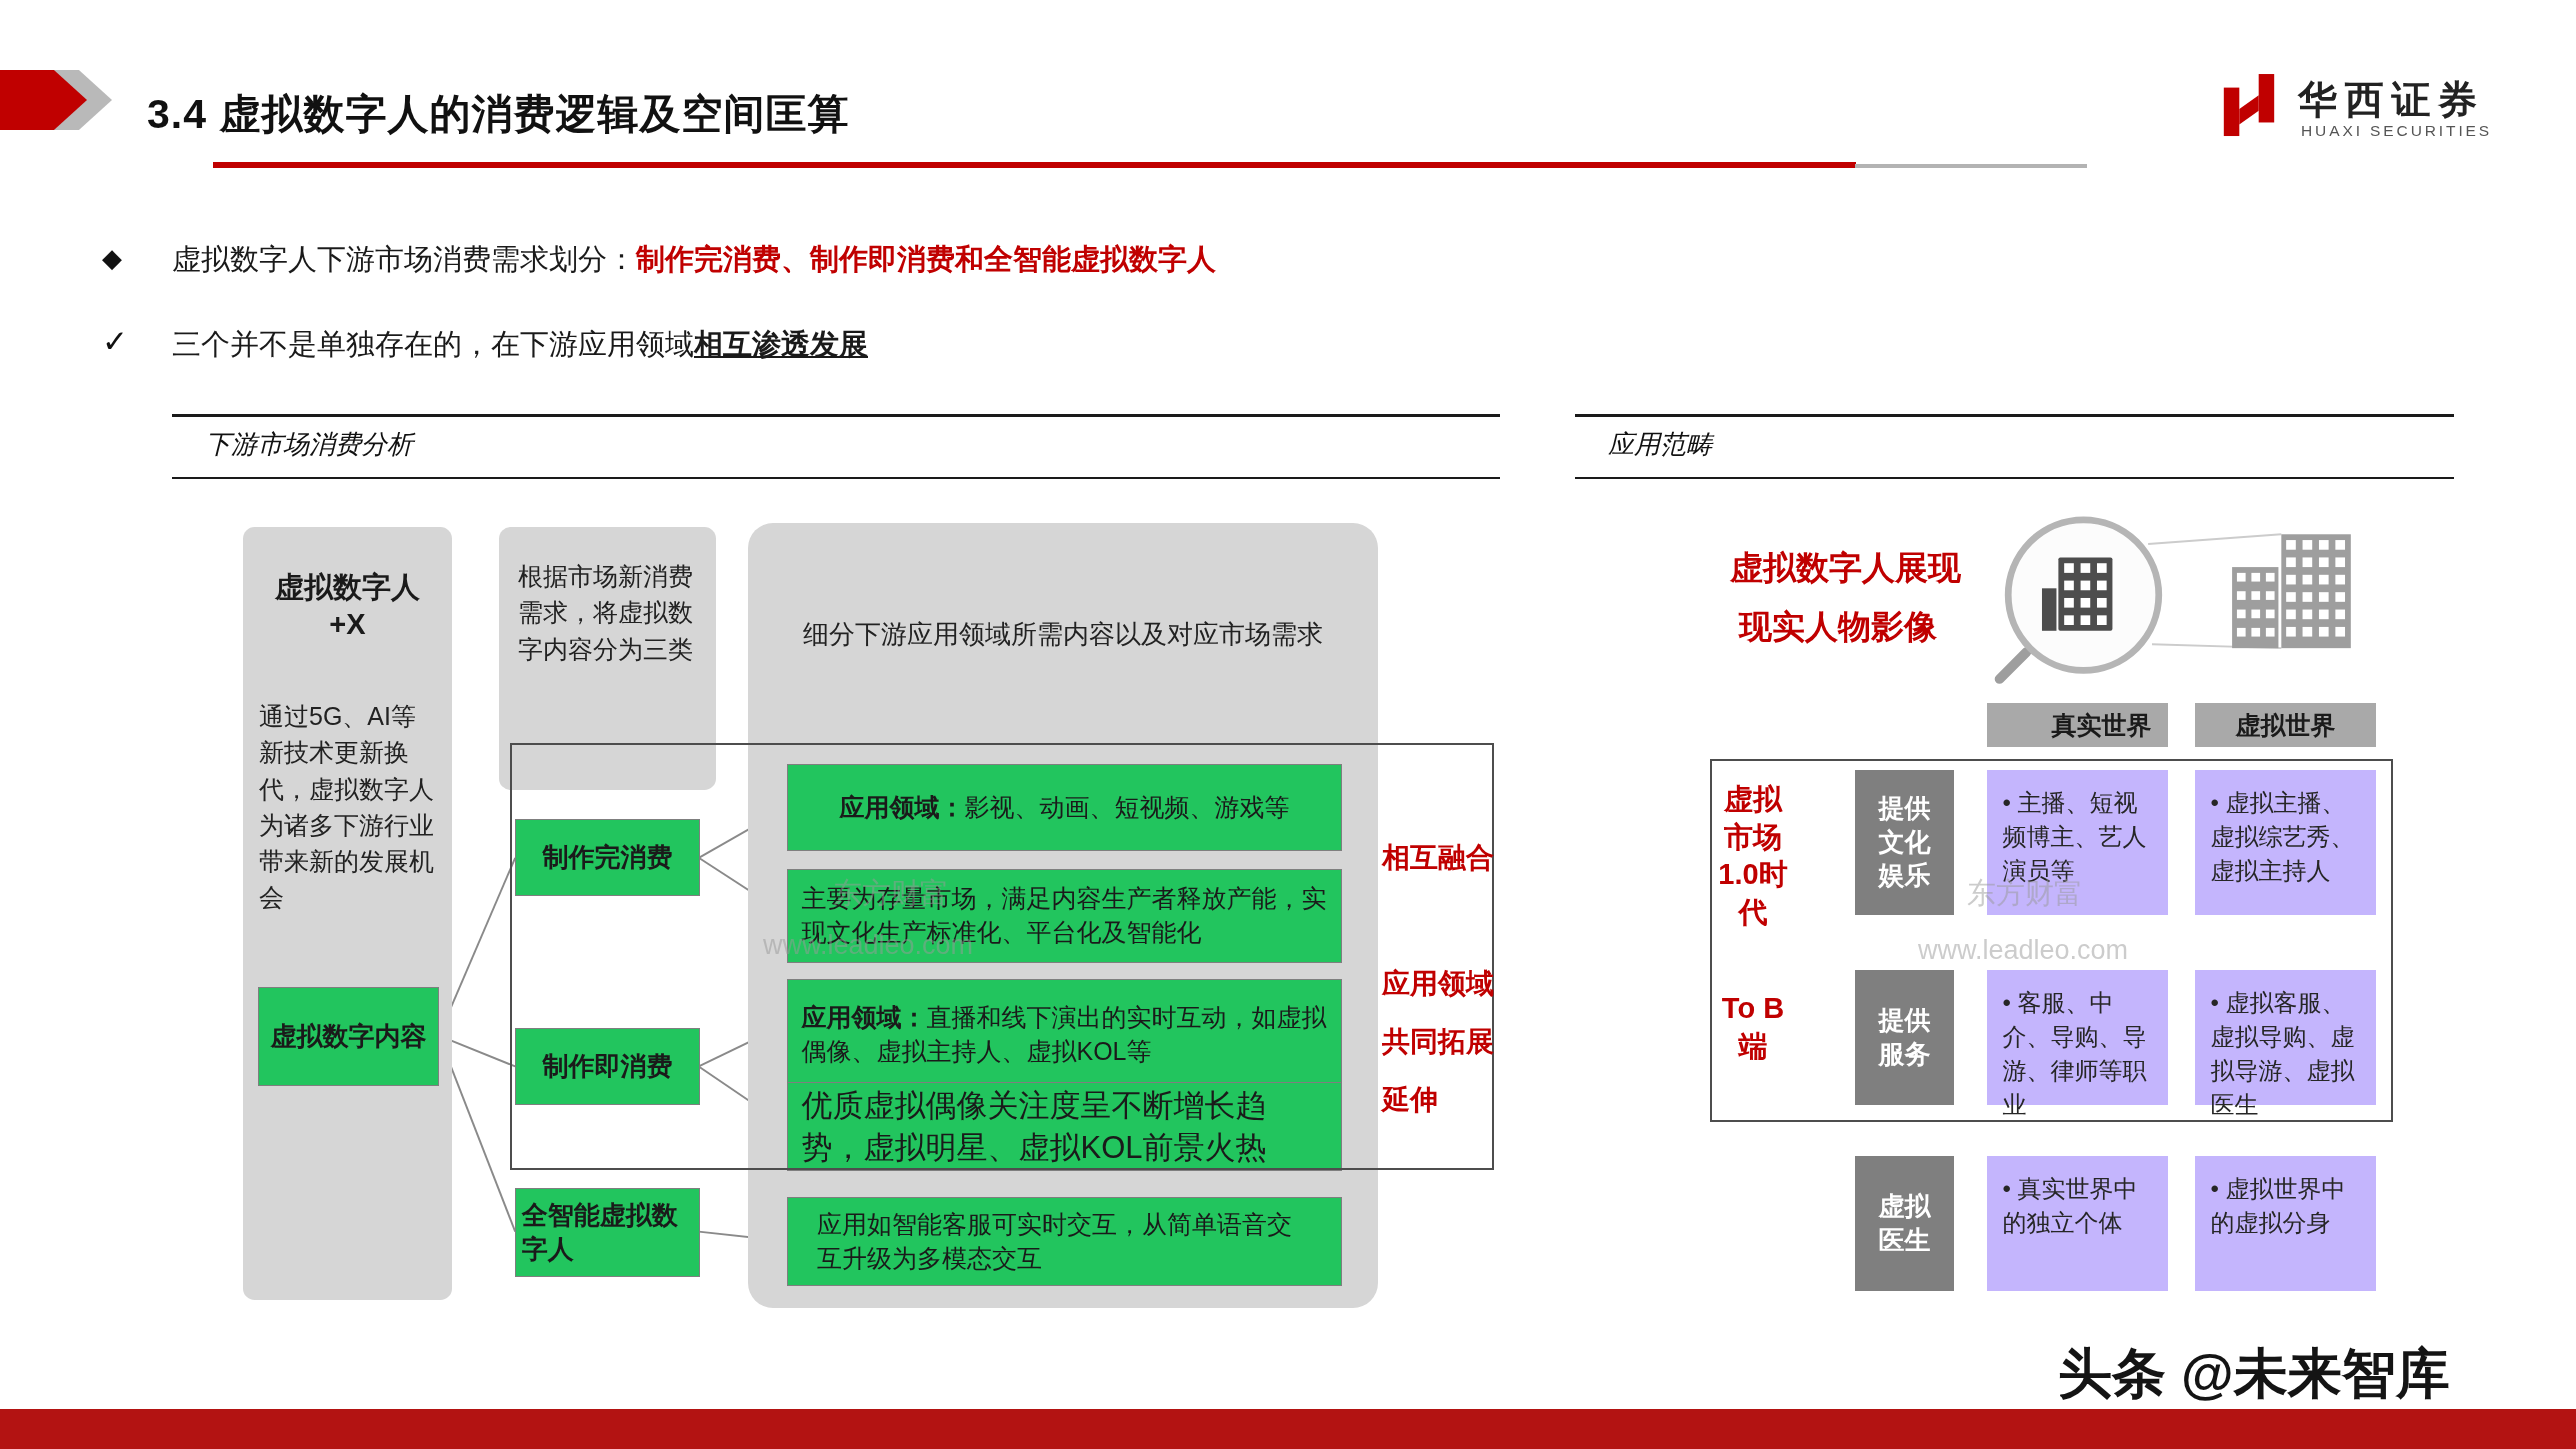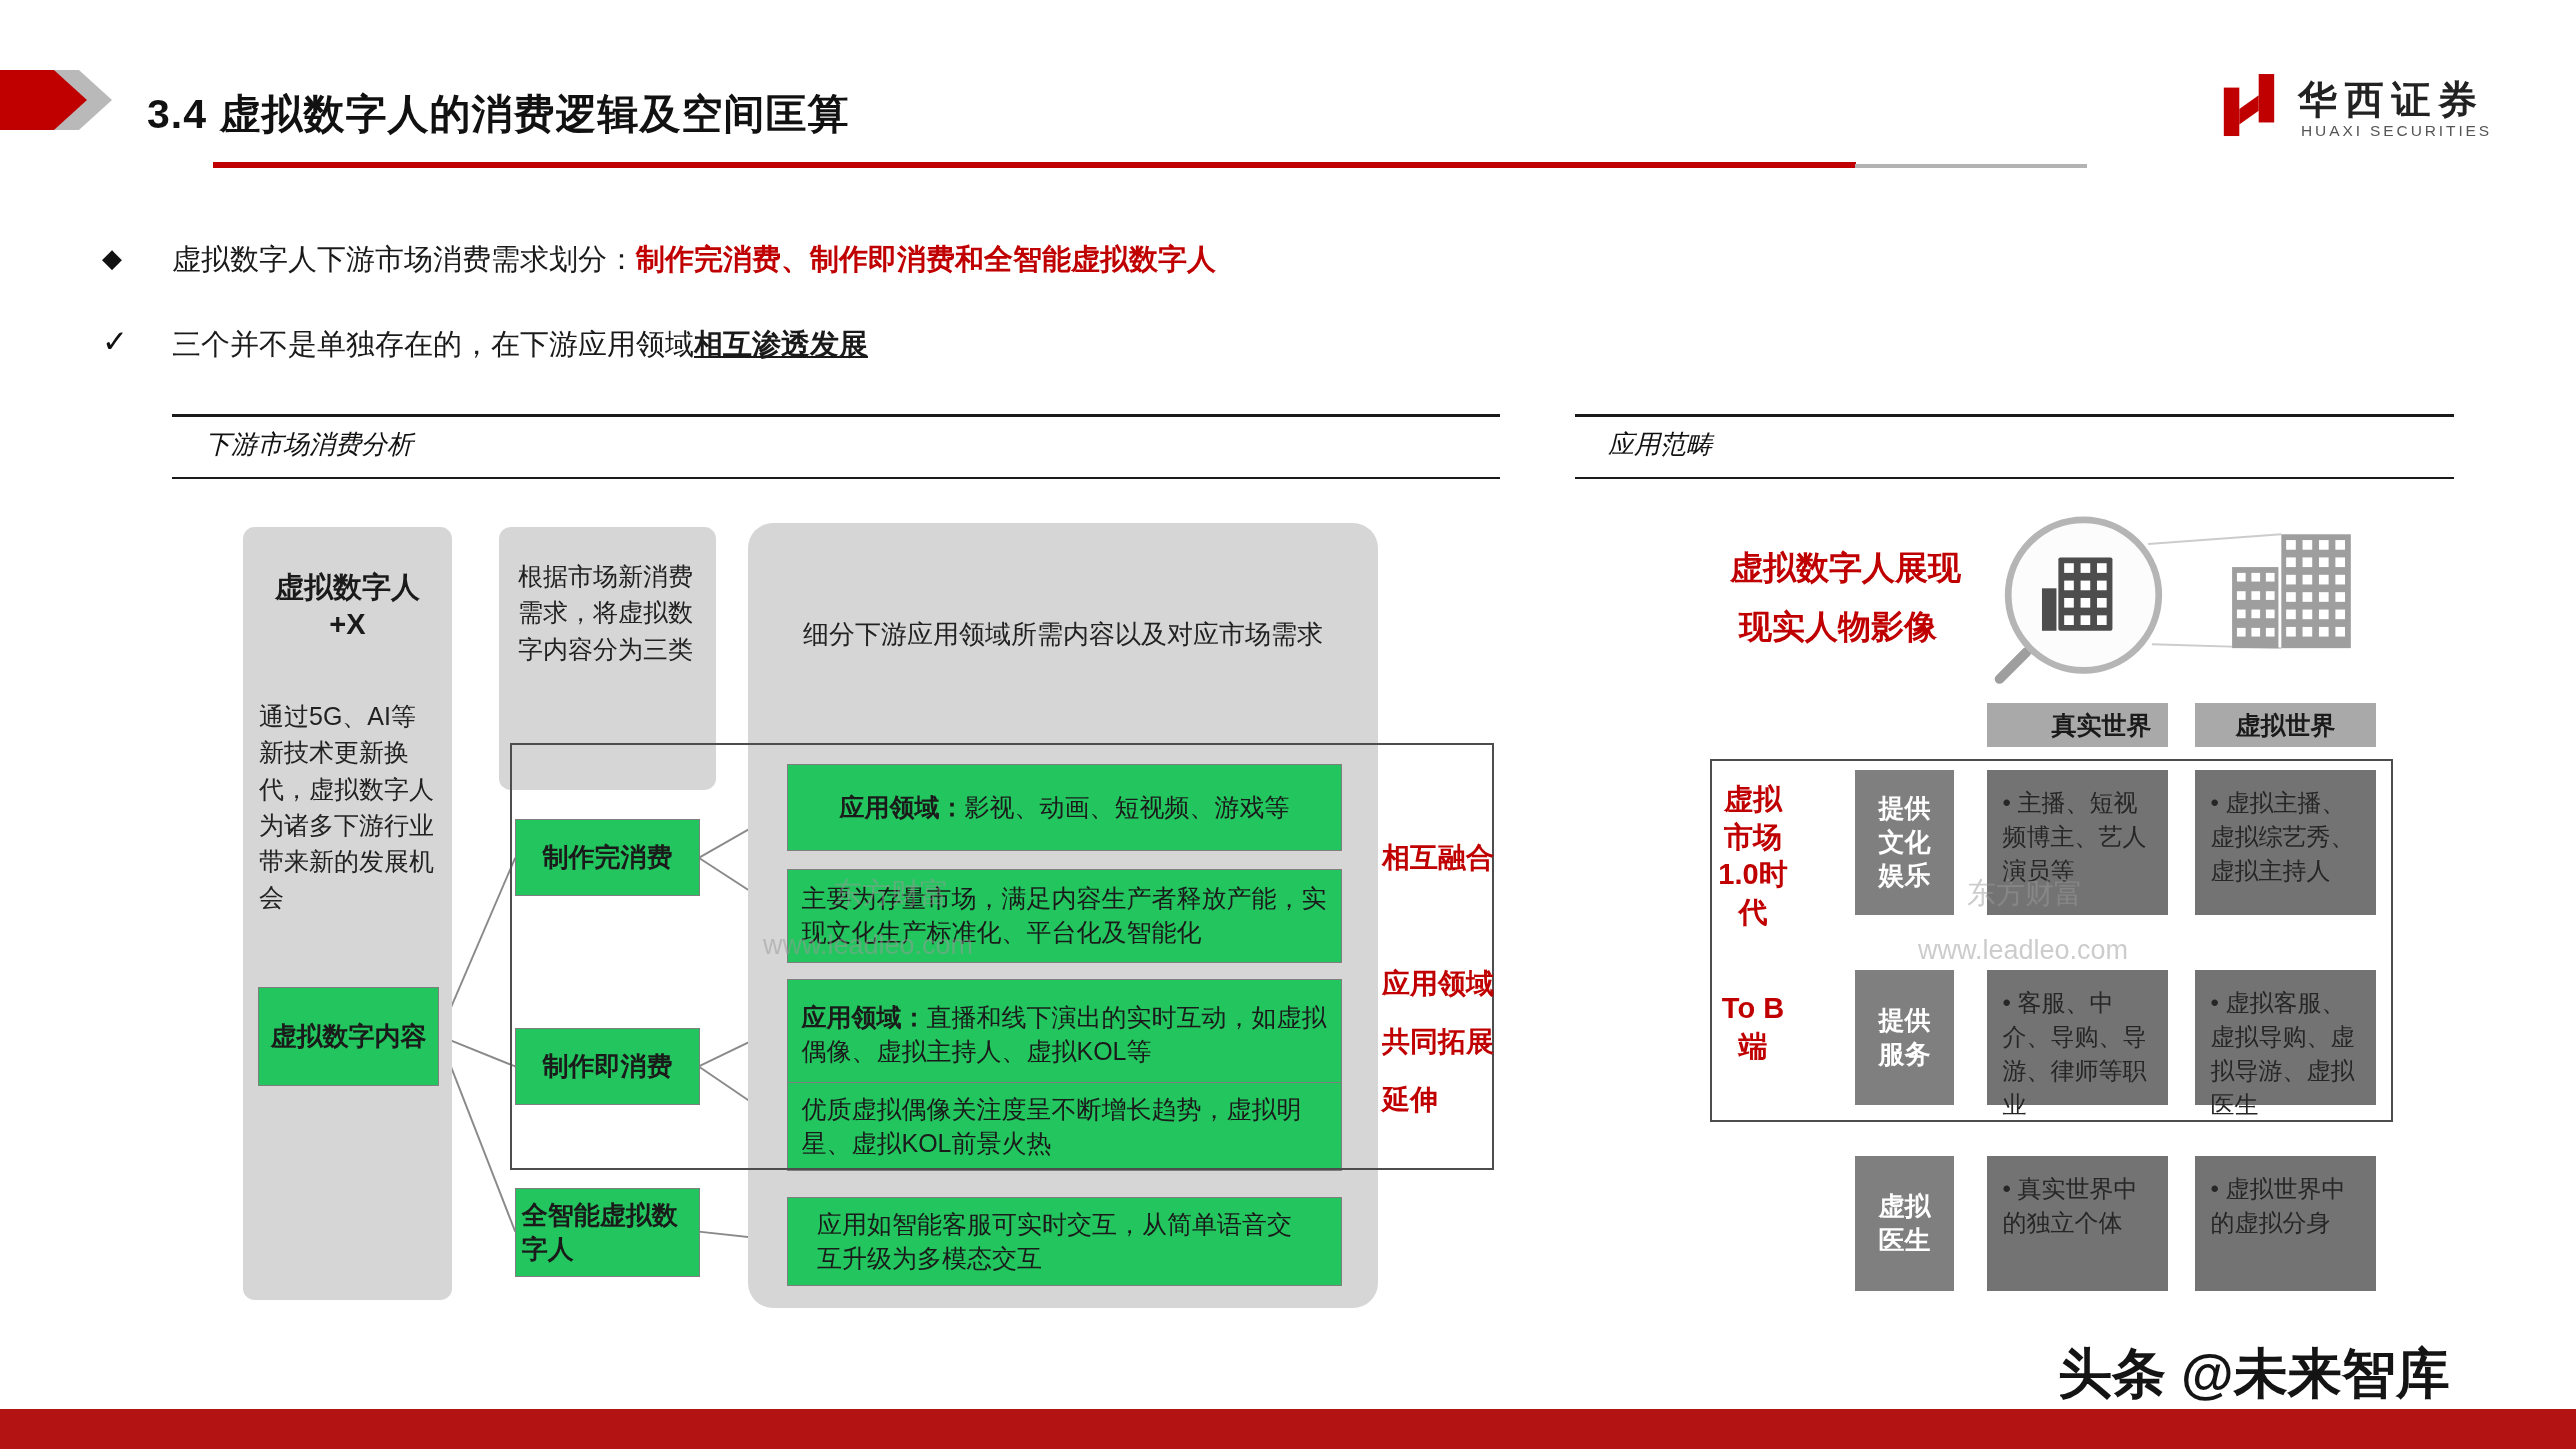--- a/index.html
+++ b/index.html
@@ -15,21 +15,21 @@
     display:flex; align-items:center; justify-content:center;
     z-index:3;
   }
   .midbox { font-weight:bold; font-size:26px; }
   .darkcell {
     background:#7f7f7f; color:#ffffff; font-weight:bold; font-size:26px;
     display:flex; align-items:center; justify-content:center; text-align:center;
     line-height:1.3; z-index:3;
   }
   .lightcell {
-    background:#737373; color:#262626; font-size:24px; line-height:1.42;
+    background:#c4b5fd; color:#262626; font-size:24px; line-height:1.42;
     padding:15.5px 11.6px 9.7px 15.5px; z-index:3;
   }
   .lightcell .bullet-text::before { content:"•  "; }
   .colhead {
     background:#a9a9a9; color:#1a1a1a; font-weight:bold; font-size:25px;
     display:flex; align-items:center; justify-content:center; z-index:3;
   }
   .rednote { color:#c00000; font-weight:bold; font-size:28px; z-index:6; }
   .redlabel { color:#c00000; font-weight:bold; font-size:29px; line-height:1.3; text-align:center; z-index:3; }
   .panel-line { background:#1a1a1a; z-index:2; }
@@ -128,21 +128,21 @@
   </div>
 </div>
 <div class="abs whitebox" style="left:787px;top:869px;width:555px;height:94px;font-size:25px;padding:0 13.5px;">
   <span style="line-height:1.35;">主要为存量市场，满足内容生产者释放产能，实现文化生产标准化、平台化及智能化</span>
 </div>
 <div class="abs whitebox" style="left:787px;top:979px;width:555px;height:112px;font-size:25px;padding:0 13.5px;">
   <div style="line-height:1.35;">
     <span style="font-weight:bold;">应用领域：</span><span>直播和线下演出的实时互动，如虚拟偶像、虚拟主持人、虚拟KOL等</span>
   </div>
 </div>
-<div class="abs whitebox" style="left:787px;top:1082px;width:555px;height:89px;font-size:25px;padding:0 13.5px;">
+<div class="abs whitebox" style="left:787px;top:1082px;width:555px;height:89px;font-size:31px;padding:0 13.5px;">
   <span style="line-height:1.35;">优质虚拟偶像关注度呈不断增长趋势，虚拟明星、虚拟KOL前景火热</span>
 </div>
 <div class="abs whitebox" style="left:787px;top:1197px;width:555px;height:89px;font-size:25px;padding:0 29px;">
   <span style="line-height:1.35;">应用如智能客服可实时交互，从简单语音交互升级为多模态交互</span>
 </div>
 
 <div class="abs outline-rect" style="left:510px;top:743px;width:984px;height:427px;"></div>
 
 <div class="abs rednote" style="left:1382px;top:839px;">相互融合</div>
 <div class="abs rednote" style="left:1382px;top:965px;">应用领域</div>

